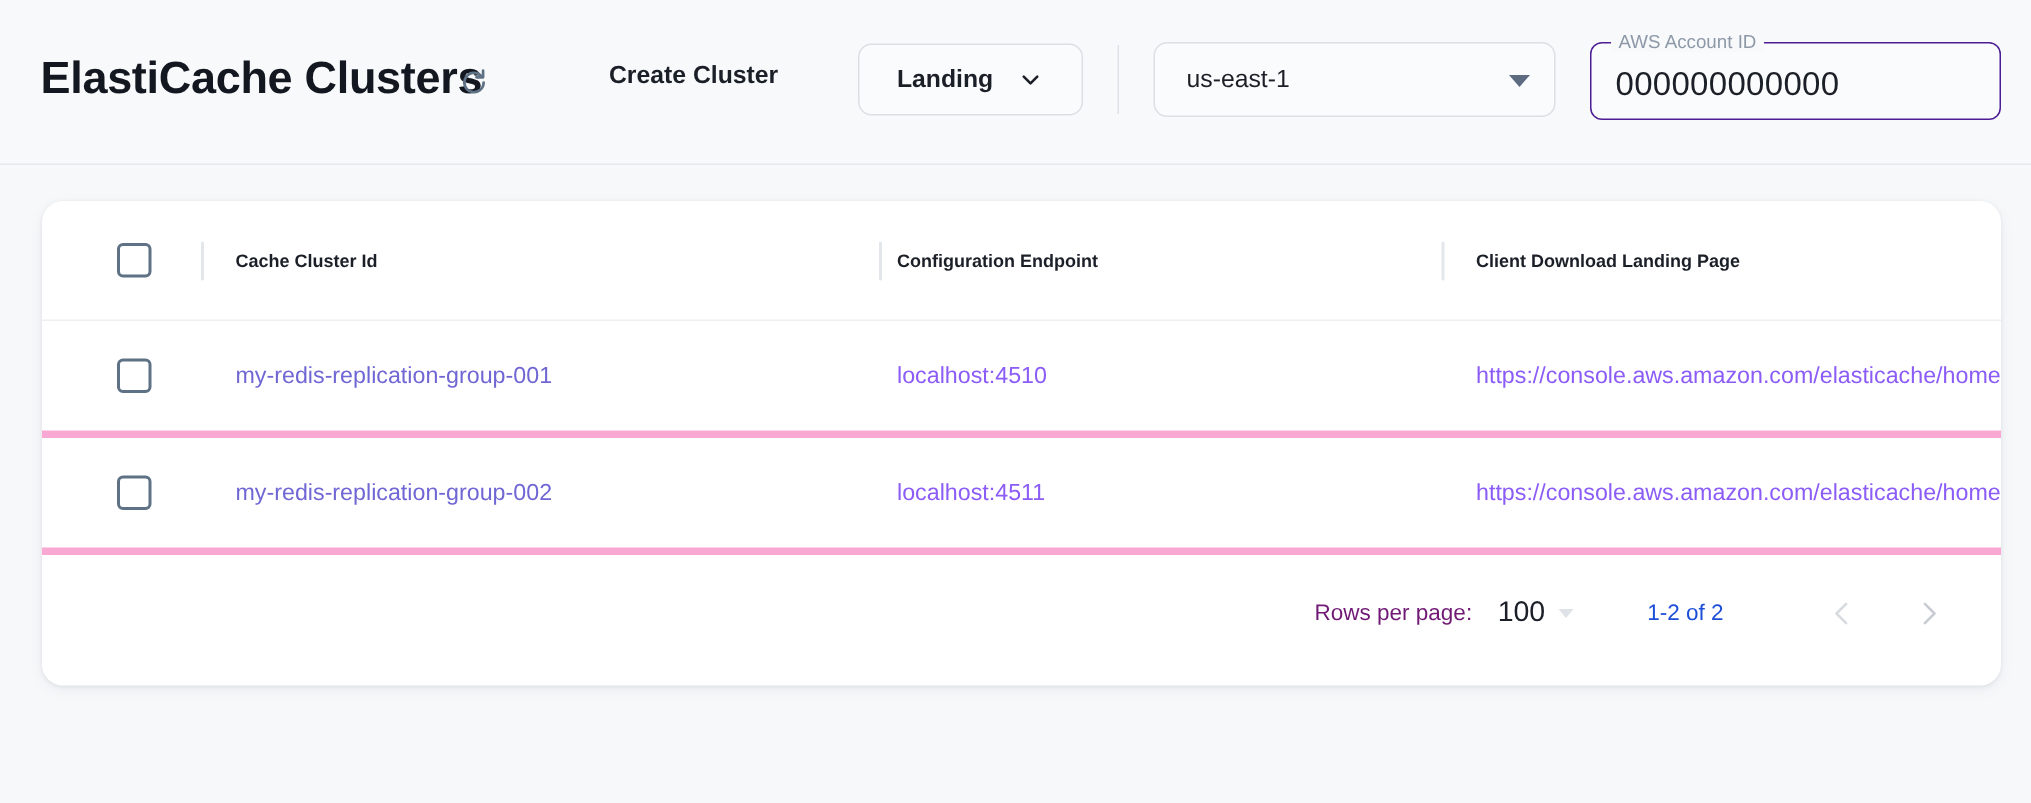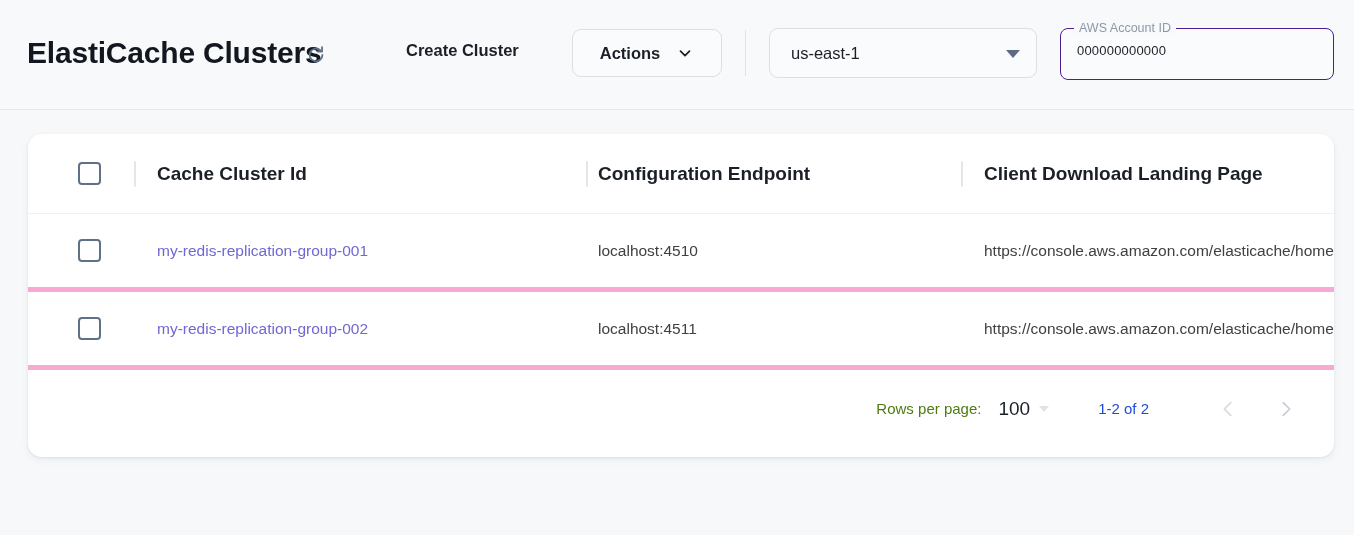--- a/index.html
+++ b/index.html
@@ -132,21 +132,21 @@
     padding: 0 5px;
     background: #f8f9fb;
     font-size: 12.5px;
     color: #8e99a8;
     white-space: nowrap;
   }
   .account-field .val {
     position: absolute;
     left: 16px;
     top: 14px;
-    font-size: 13px;
+    font-size: 22px;
     letter-spacing: 0.2px;
     color: #1b1f27;
   }
 
   
   .card {
     position: absolute;
     left: 28px;
     top: 134px;
     width: 1306px;
@@ -185,28 +185,28 @@
     width: 2px;
     height: 26px;
     background: #e3e6ea;
     border-radius: 1px;
     flex: 0 0 auto;
   }
   .col-1 { width: 450px; padding-left: 21px; box-sizing: border-box; }
   .col-2 { width: 373px; padding-left: 10px; box-sizing: border-box; }
   .col-3 { flex: 1; padding-left: 21px; box-sizing: border-box; overflow: hidden; }
   .hd {
-    font-size: 19px;
+    font-size: 12px;
     font-weight: 700;
     color: #1b1f27;
     white-space: nowrap;
   }
   .cell {
     font-size: 15.5px;
-    color: #404040;
+    color: #8b5cf6;
     white-space: nowrap;
   }
   .cell.link {
     color: #7067d4;
     cursor: pointer;
   }
   .cell.url { overflow: hidden; text-overflow: clip; }
 
   
   .pager {
@@ -216,21 +216,21 @@
     top: 226px;
     height: 97px;
     display: flex;
     align-items: center;
     justify-content: flex-end;
     padding-right: 31px;
     box-sizing: border-box;
   }
   .rpp-label {
     font-size: 15px;
-    color: #4d7c0f;
+    color: #701a75;
     margin-right: 17px;
   }
   .rpp-select {
     display: flex;
     align-items: center;
     gap: 9px;
     cursor: pointer;
     margin-right: 49px;
   }
   .rpp-value { font-size: 19px; color: #1b1f27; }
@@ -265,21 +265,21 @@
   <div class="refresh-btn">
     <svg width="22" height="22" viewBox="0 0 24 24" fill="none">
       <path d="M19 12a7 7 0 1 1-2.05-4.95" stroke="#5f7285" stroke-width="2" stroke-linecap="round"></path>
       <path d="M18.6 3.4V8.2H13.8" stroke="#5f7285" stroke-width="2" stroke-linecap="round" stroke-linejoin="round"></path>
     </svg>
   </div>
 
   <div class="create-link">Create Cluster</div>
 
   <div class="actions-btn">
-    <span class="lbl">Actions</span>
+    <span class="lbl">Landing</span>
     <svg width="18" height="18" viewBox="0 0 24 24" fill="none">
       <path d="M6 9.5L12 15.5L18 9.5" stroke="#1b1f27" stroke-width="2.3" stroke-linecap="round" stroke-linejoin="round"></path>
     </svg>
   </div>
 
   <div class="vdiv"></div>
 
   <div class="region-select">
     <span class="lbl">us-east-1</span>
     <span class="tri-down"></span>

